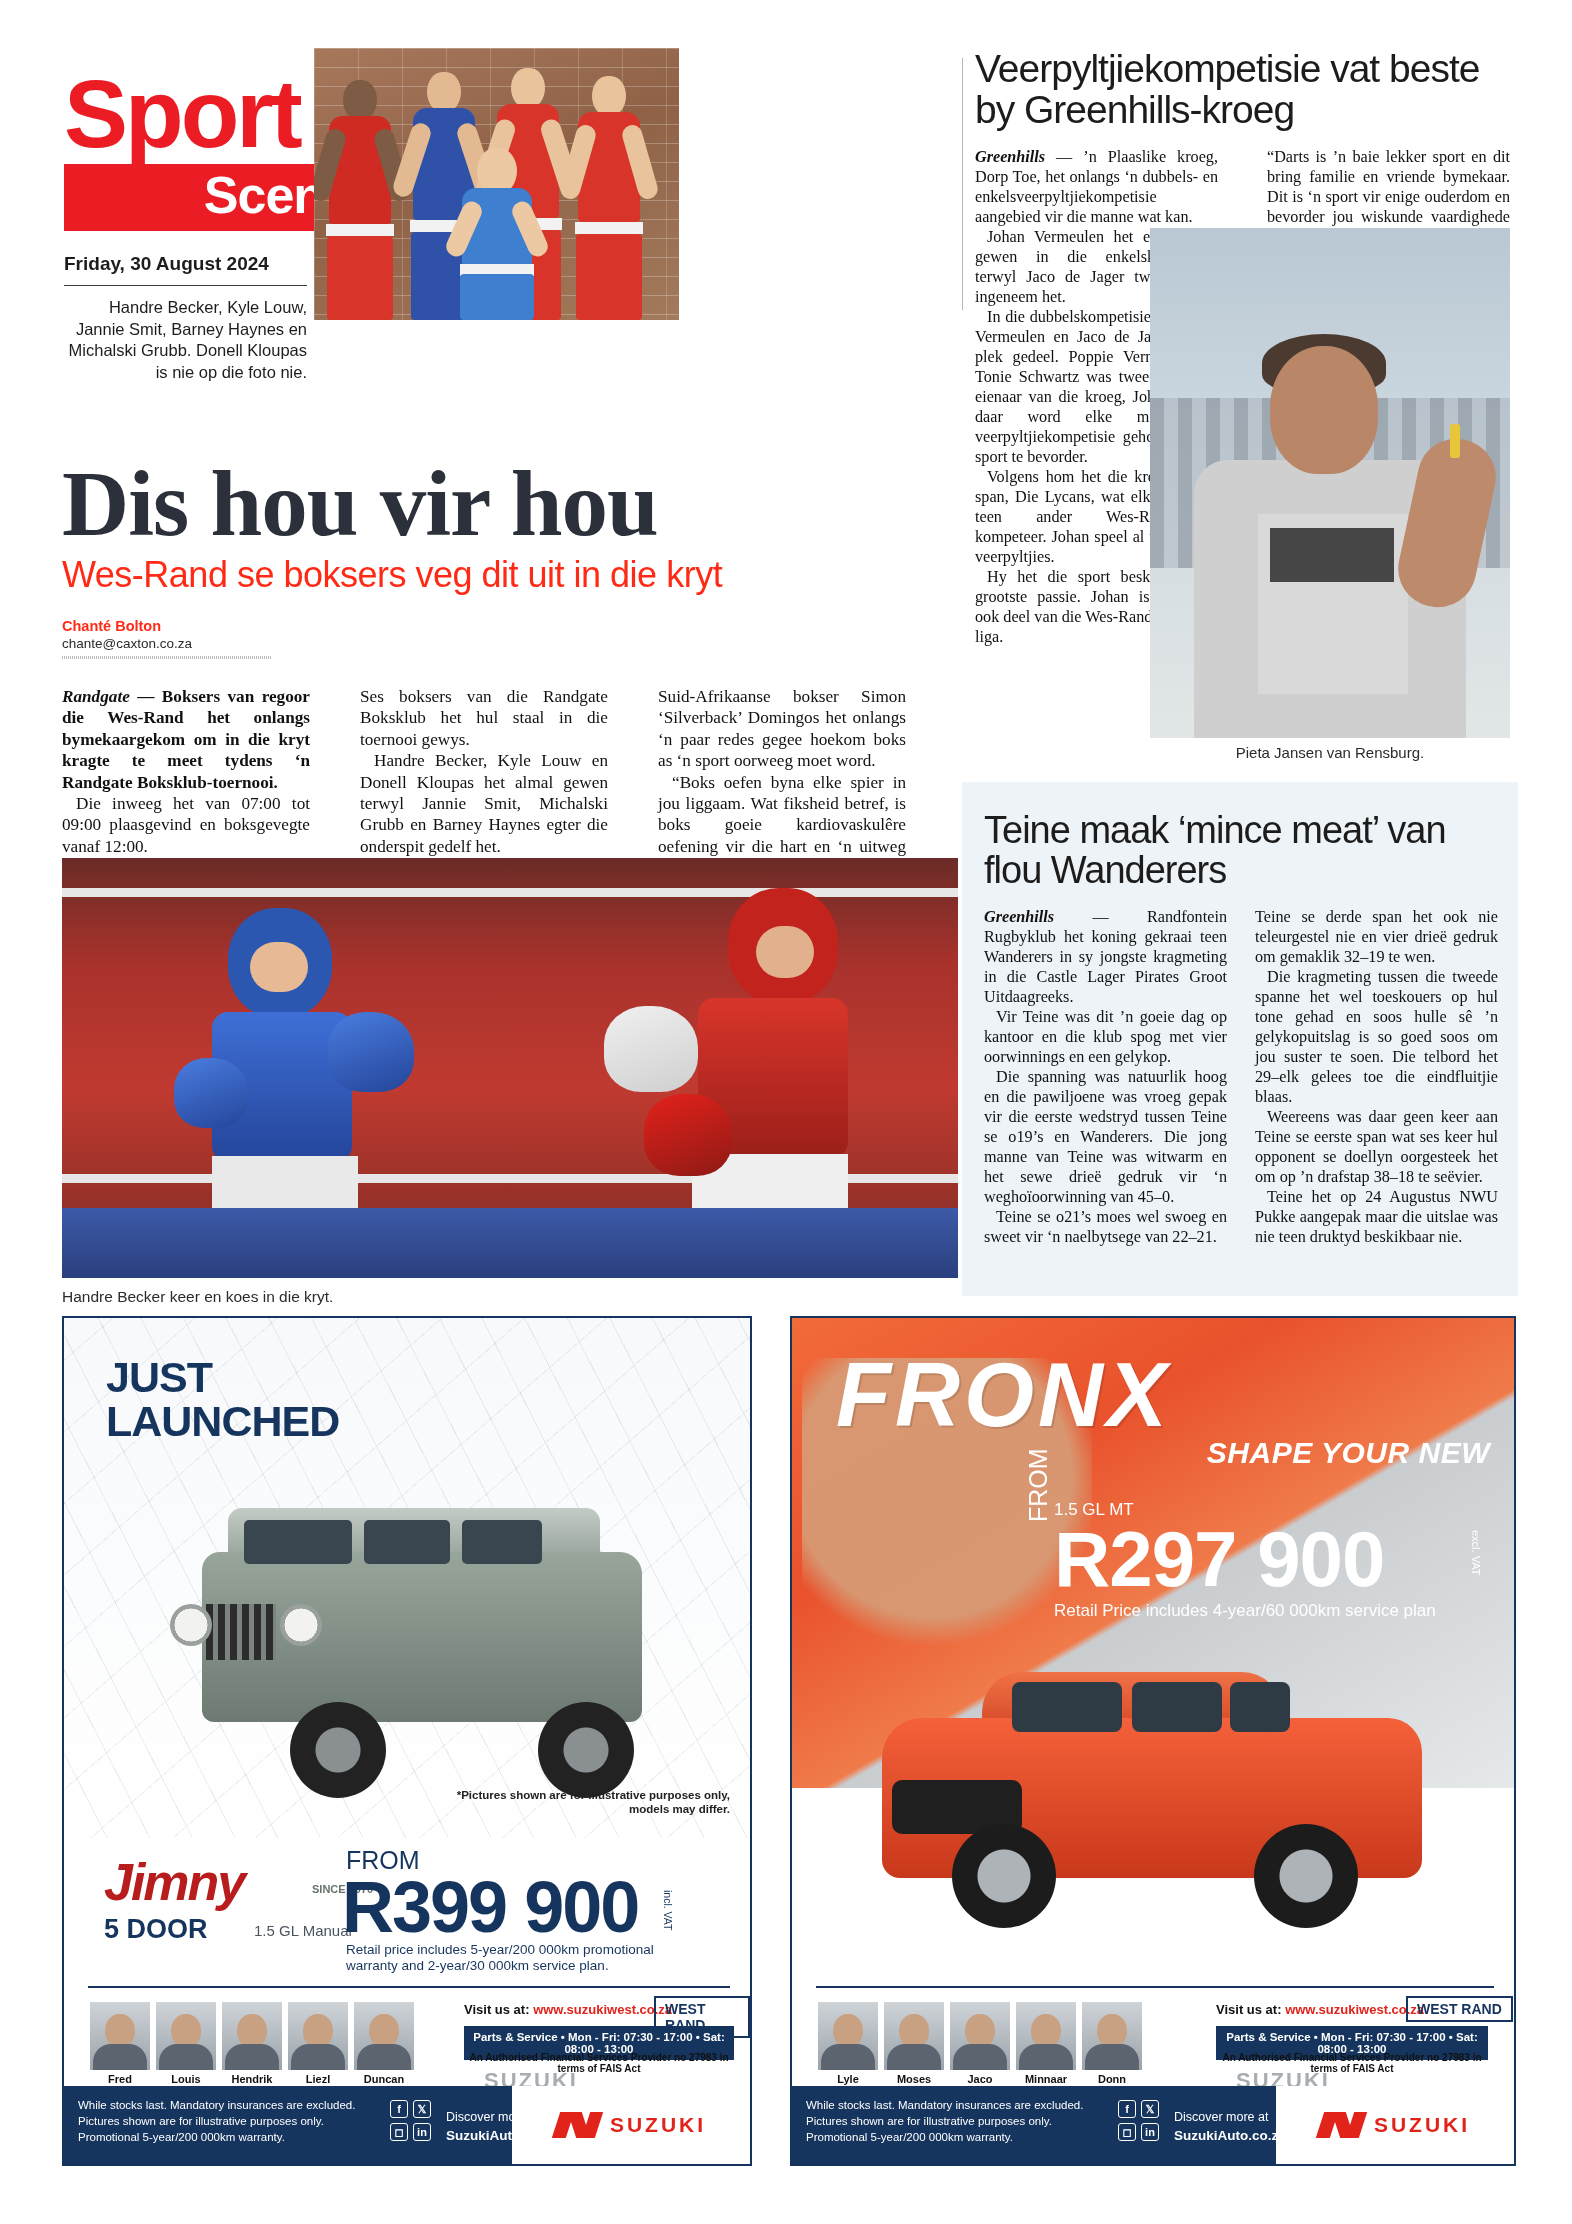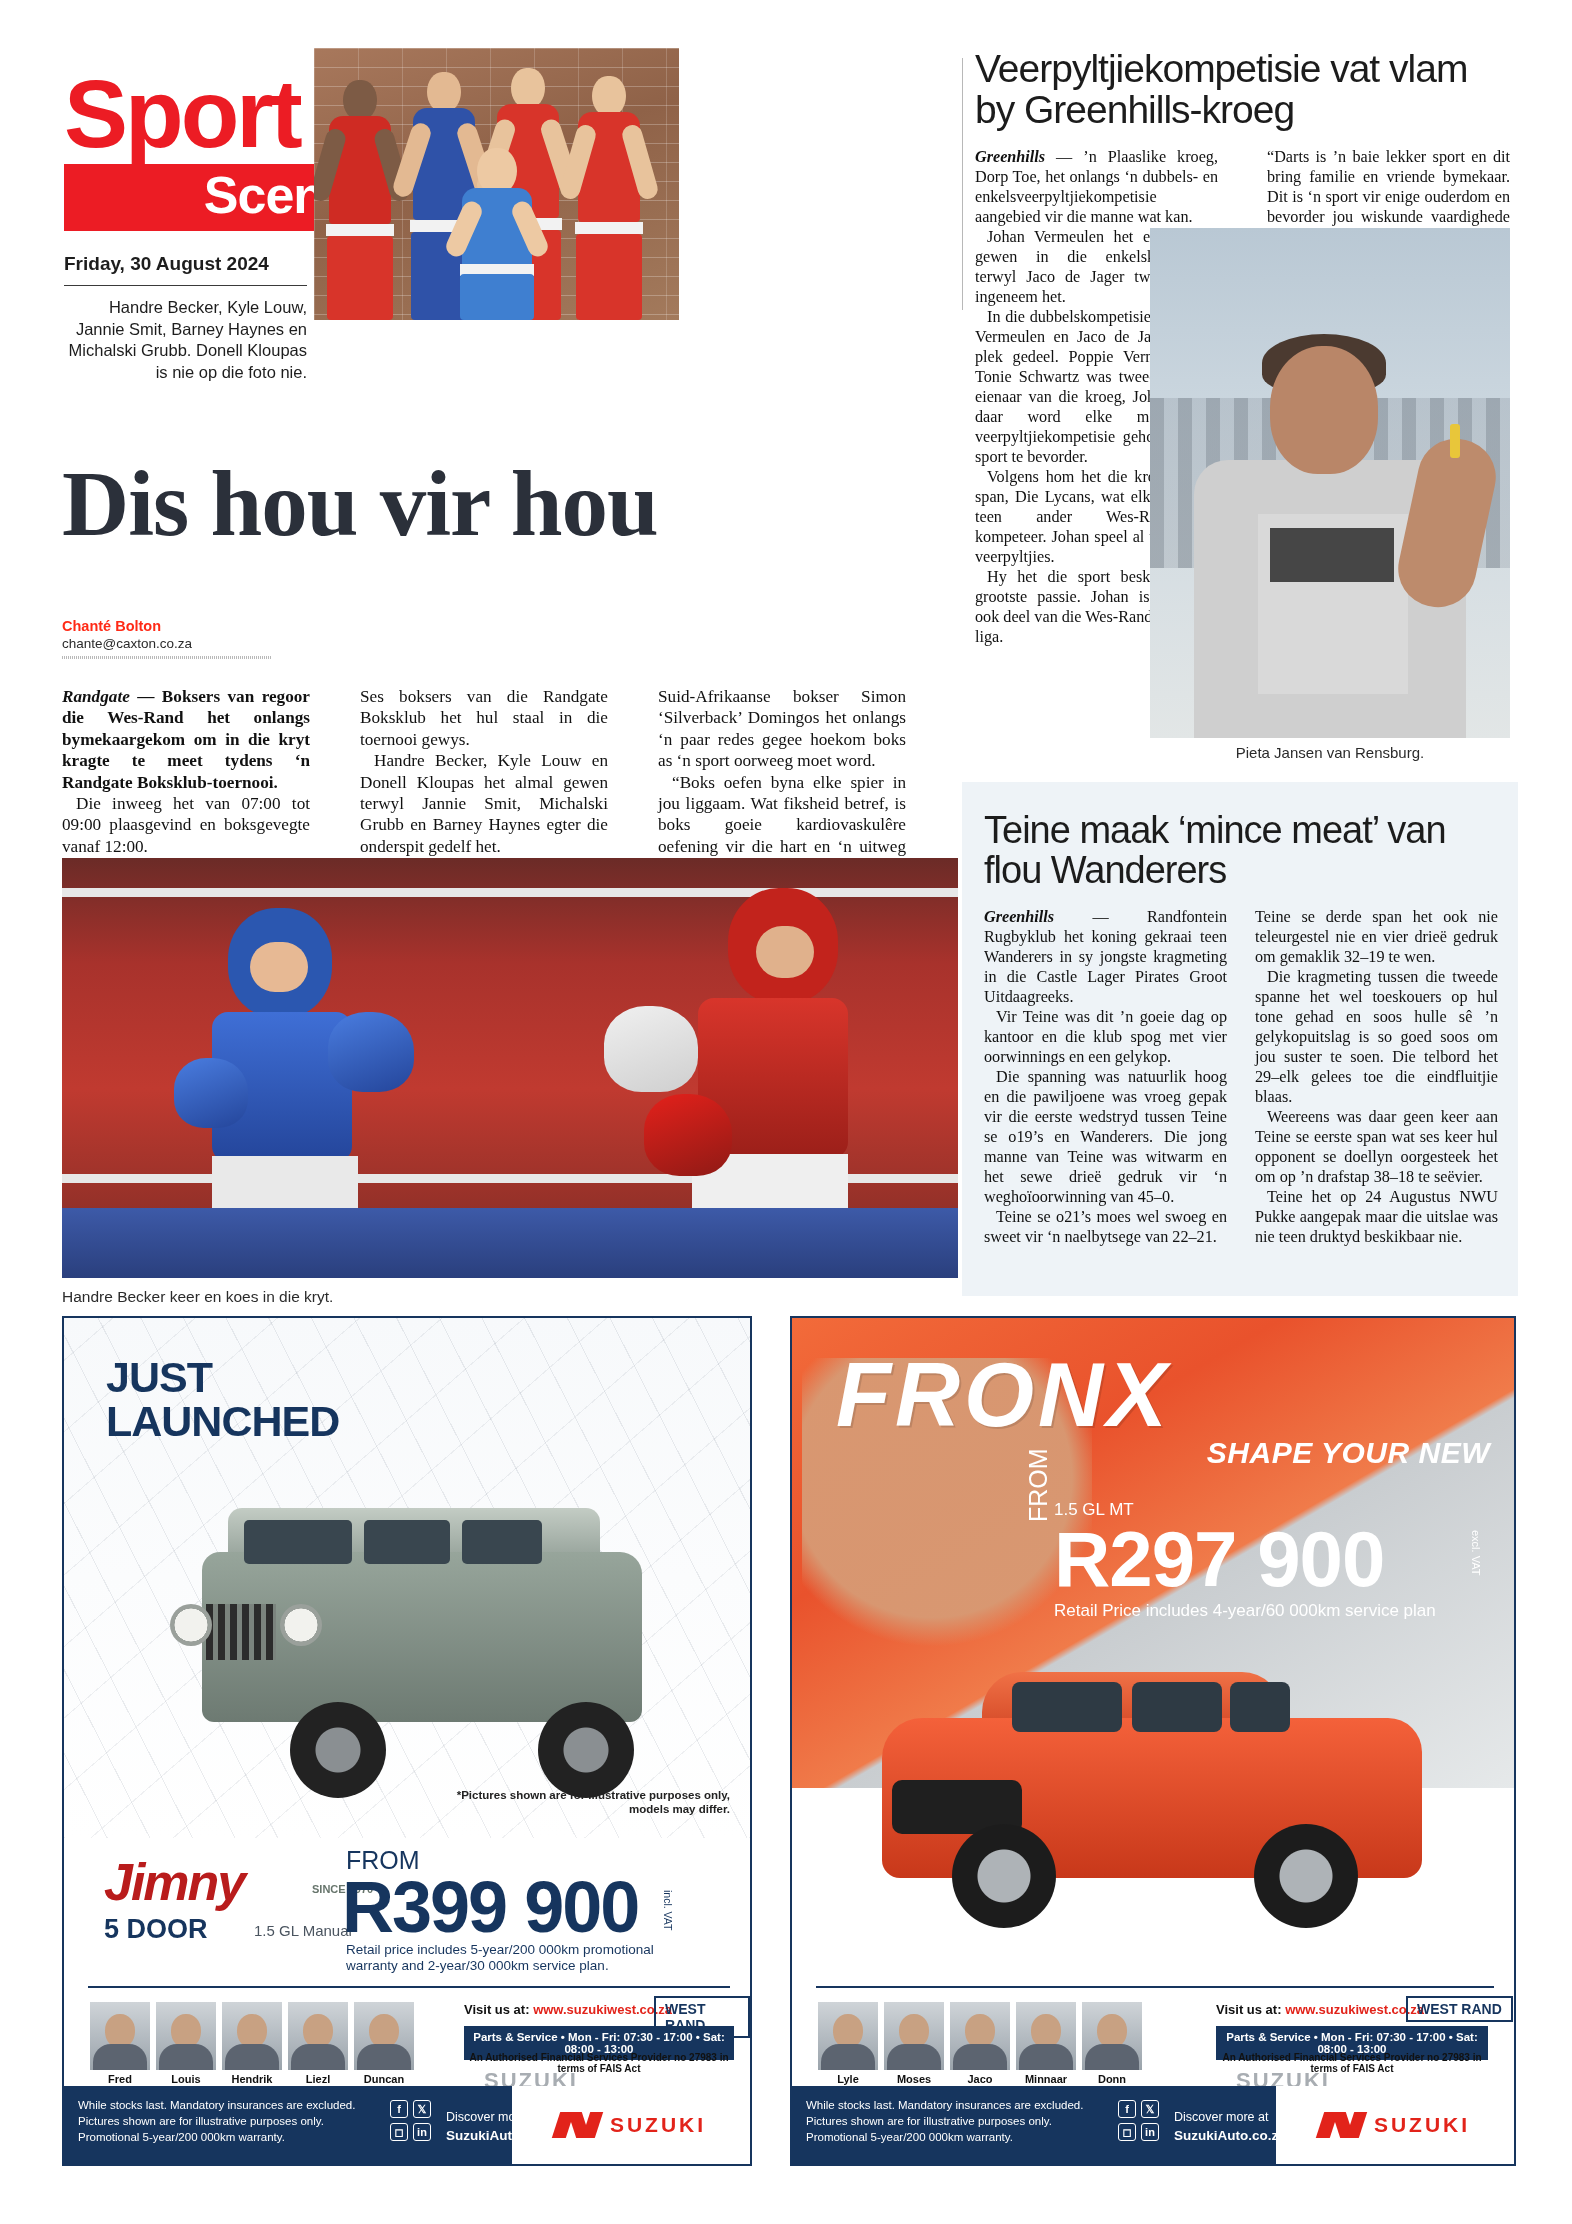--- a/index.html
+++ b/index.html
@@ -443,20 +443,21 @@
       <div class="head" style="background:#edc9a3;width:40px;height:46px;"></div>
       <div class="torso" style="top:40px;height:80px;background:#3f7fd0;width:70px;"></div>
       <div class="armL" style="left:0;top:52px;height:58px;background:#edc9a3;transform:rotate(24deg);"></div>
       <div class="armR" style="right:0;top:52px;height:58px;background:#edc9a3;transform:rotate(-24deg);"></div>
       <div class="belt" style="top:116px;width:74px;"></div>
       <div class="shorts" style="top:126px;height:46px;background:#3f7fd0;width:74px;"></div>
     </div>
   </div>
 
   <div class="main-head">Dis hou vir hou</div>
+  <div class="main-sub">Wes-Rand se boksers veg dit uit in die kryt</div>
 
   <div class="byline">
     <div class="byline-name">Chanté Bolton</div>
     <div class="byline-mail">chante@caxton.co.za</div>
     <div class="byline-rule"></div>
   </div>
 
   <div class="cols">
     <div class="col c1">
       <p class="lead"><span class="dateline">Randgate</span><span> — Boksers van regoor die Wes-Rand het onlangs bymekaargekom om in die kryt kragte te meet tydens ‘n Randgate Boksklub-toernooi.</span></p>
@@ -495,21 +496,21 @@
       <div style="position:absolute;right:30px;top:110px;width:150px;height:160px;background:linear-gradient(180deg,#d8352b,#9b1f19);border-radius:16px;"></div>
       <div style="position:absolute;right:30px;bottom:0;width:156px;height:54px;background:#efefef;"></div>
       <div class="glove" style="left:6px;top:118px;width:94px;height:86px;background:linear-gradient(160deg,#f0f0f0,#cfcfcf);"></div>
       <div class="glove" style="left:46px;top:206px;width:88px;height:82px;background:linear-gradient(160deg,#e4211b,#8f1a15);"></div>
     </div>
   </div>
   <div class="photo-caption">Handre Becker keer en koes in die kryt.</div>
 
   <div class="rail-rule-v"></div>
   <div class="rail">
-    <div class="rail-head">Veerpyltjiekompetisie vat vlam by Greenhills-kroeg</div>
+    <div class="rail-head">Veerpyltjiekompetisie vat beste by Greenhills-kroeg</div>
     <div class="rail-cols">
       <div class="rcol left">
         <p class="first"><span class="dateline">Greenhills</span><span> — ’n Plaaslike kroeg, Dorp Toe, het onlangs ‘n dubbels- en enkelsveerpyltjiekompetisie aangebied vir die manne wat kan.</span></p>
         <p>Johan Vermeulen het eerste plek gewen in die enkelskompetisie terwyl Jaco de Jager tweede plek ingeneem het.</p>
         <p>In die dubbelskompetisie het Johan Vermeulen en Jaco de Jager eerste plek gedeel. Poppie Vermeulen en Tonie Schwartz was tweede. Mede-eienaar van die kroeg, Johan, vertel daar word elke maand ‘n veerpyltjiekompetisie gehou om die sport te bevorder.</p>
         <p>Volgens hom het die kroeg sy eie span, Die Lycans, wat elke Dinsdag teen ander Wes-Randspanne kompeteer. Johan speel al vir 16 jaar veerpyltjies.</p>
         <p>Hy het die sport beskryf as sy grootste passie. Johan is huidiglik ook deel van die Wes-Rand se sosiale liga.</p>
       </div>
       <div class="rcol">
         <p class="first">“Darts is ’n baie lekker sport en dit bring familie en vriende bymekaar. Dit is ‘n sport vir enige ouderdom en bevorder jou wiskunde vaardighede aangesien jy somme moet doen,” het Johan afgesluit.</p>

